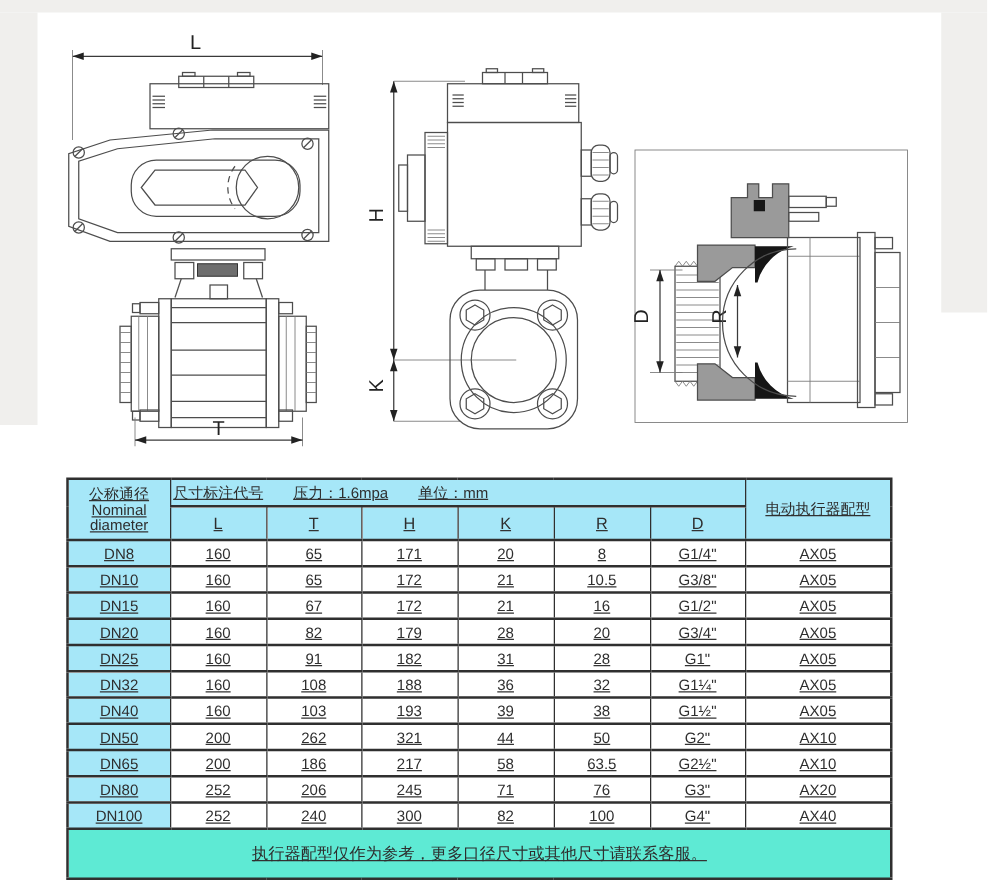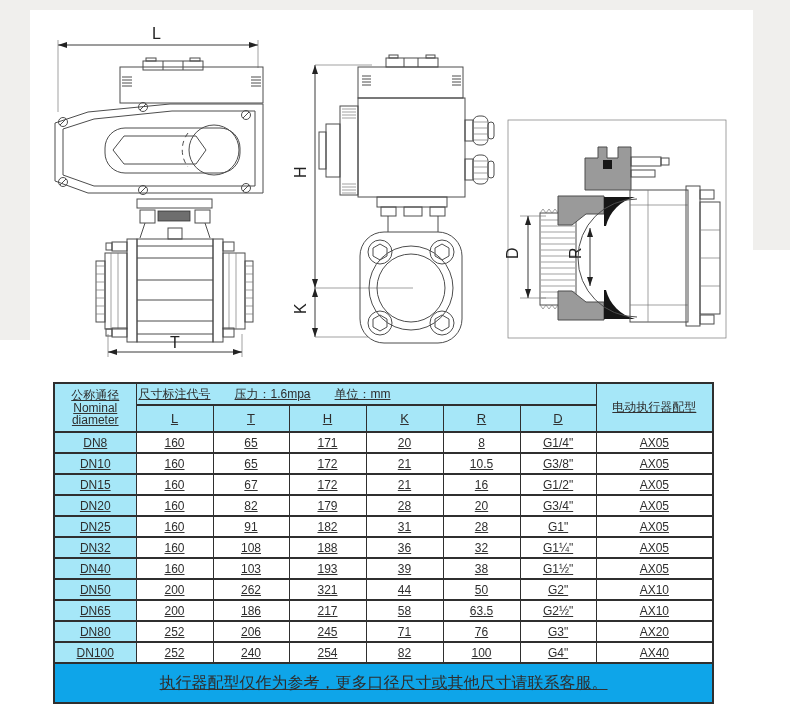--- a/index.html
+++ b/index.html
@@ -29,21 +29,21 @@
   th.cy,td.dn{background:var(--cyan,#a6e7f8);}
   th{font-weight:normal;}
   .h1{height:22px;}
   .h2 th{height:25px;font-size:13px;}
   tbody td{height:19px;}
   td.dn{}
   .nominal-zh{font-size:12px;line-height:13px;}
   .nominal-en{font-size:12px;line-height:12px;white-space:normal;}
   .span-head{display:flex;justify-content:flex-start;gap:24px;font-size:12px;}
   .actu-head{font-size:12px;white-space:normal;line-height:13px;margin-top:40px;}
-  td.note{height:38px;text-align:left;padding-left:7px;font-size:16px;background:#0ea5e9;}
+  td.note{height:38px;text-align:left;padding-left:7px;font-size:13px;background:#5eead4;}
 </style>
 </head>
 <body>
 
 <div class="page">
   <div class="band band-top"></div>
   <div class="band band-left"></div>
   <div class="band band-right"></div>
 
   <svg class="draw" width="790" height="375" viewBox="0 0 790 375">
@@ -443,21 +443,21 @@
             <td>245</td>
             <td>71</td>
             <td>76</td>
             <td>G3"</td>
             <td>AX20</td>
           </tr>
           <tr>
             <td class="dn">DN100</td>
             <td>252</td>
             <td>240</td>
-            <td>254</td>
+            <td>300</td>
             <td>82</td>
             <td>100</td>
             <td>G4"</td>
             <td>AX40</td>
           </tr>
         </tbody>
       <tfoot>
         <tr>
           <td class="note" colspan="8">执行器配型仅作为参考，更多口径尺寸或其他尺寸请联系客服。</td>
         </tr>

